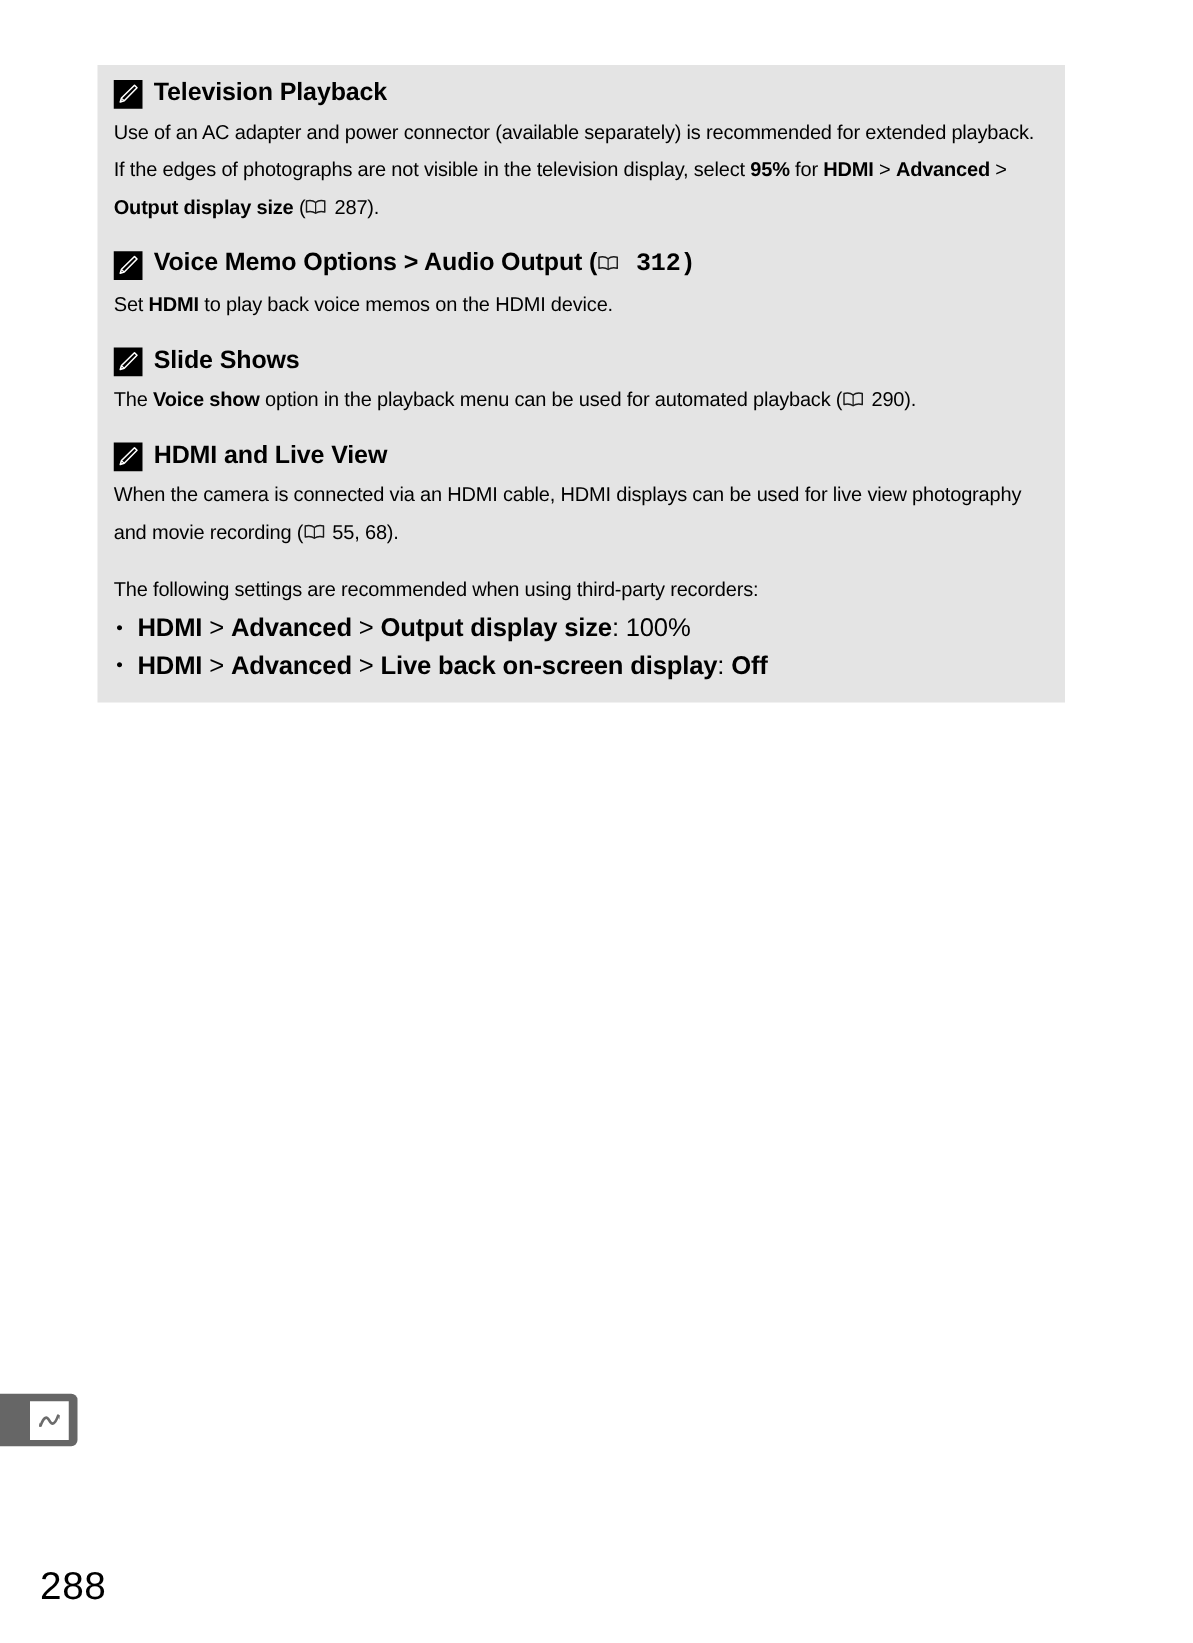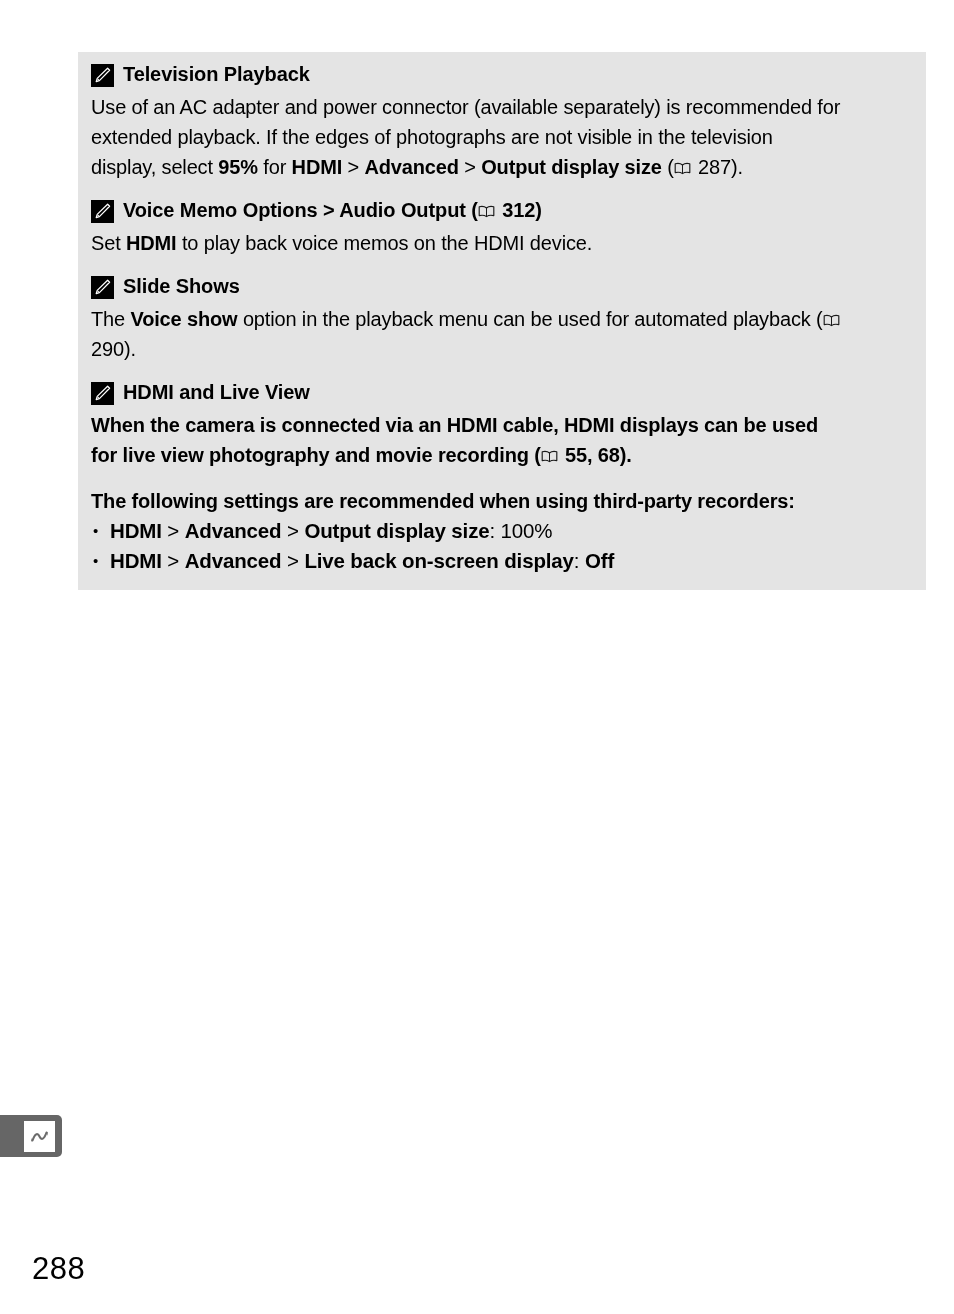--- a/index.html
+++ b/index.html
@@ -14,21 +14,21 @@
     font-family: "Liberation Sans", sans-serif;
     color: #000000;
     -webkit-font-smoothing: antialiased;
   }
 
   
   .note-panel {
     position: absolute;
     left: 78px;
     top: 52px;
-    width: 848px;
+    width: 774px;
     background: #e4e4e4;
     padding: 10px 0 14px 0;
     box-sizing: border-box;
   }
 
   .note-block {
     padding: 0 16px 0 13px;
     margin-bottom: 16px;
   }
   .note-block:last-child {
@@ -59,21 +59,21 @@
     position: absolute;
     left: 0;
     top: 0;
   }
   .note-head-text {
     white-space: nowrap;
   }
 
   
   .note-body {
-    font-size: 20px;
+    font-size: 16px;
     line-height: 30px;
     letter-spacing: -0.15px;
     max-width: 752px;
   }
 
   
   .book-ref {
     display: inline-block;
     width: 17px;
     height: 13px;
@@ -167,21 +167,21 @@
       <div class="note-head">
         <span class="pencil-icon">
           <svg width="23" height="23" viewBox="0 0 23 23" aria-hidden="true">
             <path d="M16.6 4.2 L18.6 6.2 L8.4 16.6 L5.2 17.6 L6.2 14.4 Z" fill="none" stroke="#ffffff" stroke-width="1.25" stroke-linejoin="round"></path>
             <path d="M6.6 14.9 L8.1 16.4" fill="none" stroke="#ffffff" stroke-width="1.05"></path>
           </svg>
         </span>
         <span class="note-head-text"><span style="font-weight: bold;">Voice Memo Options &gt; Audio Output (</span><span class="book-ref"><svg width="17" height="13" viewBox="0 0 17 13" aria-hidden="true">
               <path d="M8.5 3.0 C6.6 1.4, 3.3 1.3, 1.2 1.8 L1.2 10.6 C3.3 10.1, 6.6 10.2, 8.5 11.6 C10.4 10.2, 13.7 10.1, 15.8 10.6 L15.8 1.8 C13.7 1.3, 10.4 1.4, 8.5 3.0 Z" fill="none" stroke="#1a1a1a" stroke-width="1.15" stroke-linejoin="round"></path>
               <path d="M8.5 3.0 L8.5 11.6" fill="none" stroke="#1a1a1a" stroke-width="1.0"></path>
-            </svg></span><span style="font-weight: bold;"> 312)</span></span>
+            </svg></span><span style="font-weight: bold; font-family: Liberation Mono, monospace;"> 312)</span></span>
       </div>
       <div class="note-body"><span style="font-weight: normal;">Set </span><span style="font-weight: bold;">HDMI</span><span style="font-weight: normal;"> to play back voice memos on the HDMI device.</span></div>
     </div>
     <div class="note-block">
       <div class="note-head">
         <span class="pencil-icon">
           <svg width="23" height="23" viewBox="0 0 23 23" aria-hidden="true">
             <path d="M16.6 4.2 L18.6 6.2 L8.4 16.6 L5.2 17.6 L6.2 14.4 Z" fill="none" stroke="#ffffff" stroke-width="1.25" stroke-linejoin="round"></path>
             <path d="M6.6 14.9 L8.1 16.4" fill="none" stroke="#ffffff" stroke-width="1.05"></path>
           </svg>
@@ -196,27 +196,27 @@
     <div class="note-block">
       <div class="note-head">
         <span class="pencil-icon">
           <svg width="23" height="23" viewBox="0 0 23 23" aria-hidden="true">
             <path d="M16.6 4.2 L18.6 6.2 L8.4 16.6 L5.2 17.6 L6.2 14.4 Z" fill="none" stroke="#ffffff" stroke-width="1.25" stroke-linejoin="round"></path>
             <path d="M6.6 14.9 L8.1 16.4" fill="none" stroke="#ffffff" stroke-width="1.05"></path>
           </svg>
         </span>
         <span class="note-head-text">HDMI and Live View</span>
       </div>
-      <div class="note-body"><span style="font-weight: bold;">When the camera is connected via an HDMI cable, HDMI displays can be used for live view photography and movie recording (</span><span class="book-ref"><svg width="17" height="13" viewBox="0 0 17 13" aria-hidden="true">
+      <div class="note-body"><span style="font-weight: normal;">When the camera is connected via an HDMI cable, HDMI displays can be used for live view photography and movie recording (</span><span class="book-ref"><svg width="17" height="13" viewBox="0 0 17 13" aria-hidden="true">
             <path d="M8.5 3.0 C6.6 1.4, 3.3 1.3, 1.2 1.8 L1.2 10.6 C3.3 10.1, 6.6 10.2, 8.5 11.6 C10.4 10.2, 13.7 10.1, 15.8 10.6 L15.8 1.8 C13.7 1.3, 10.4 1.4, 8.5 3.0 Z" fill="none" stroke="#1a1a1a" stroke-width="1.15" stroke-linejoin="round"></path>
             <path d="M8.5 3.0 L8.5 11.6" fill="none" stroke="#1a1a1a" stroke-width="1.0"></path>
-          </svg></span><span style="font-weight: bold;"> 55, 68).</span></div>
-    </div>
-    <div class="note-block">
-      <div class="note-body"><span style="font-weight: bold;">The following settings are recommended when using third-party recorders:</span></div>
+          </svg></span><span style="font-weight: normal;"> 55, 68).</span></div>
+    </div>
+    <div class="note-block">
+      <div class="note-body"><span style="font-weight: normal;">The following settings are recommended when using third-party recorders:</span></div>
       <ul class="bullet-list">
         <li><span style="font-weight: bold;">HDMI</span><span class="sep"> &gt; </span><span style="font-weight: bold;">Advanced</span><span class="sep"> &gt; </span><span style="font-weight: bold;">Output display size</span><span class="sep">: </span><span style="font-weight: normal;">100%</span></li>
         <li><span style="font-weight: bold;">HDMI</span><span class="sep"> &gt; </span><span style="font-weight: bold;">Advanced</span><span class="sep"> &gt; </span><span style="font-weight: bold;">Live back on-screen display</span><span class="sep">: </span><span style="font-weight: bold;">Off</span></li>
       </ul>
     </div>
   </div>
 
 <div class="menu-tab">
   <div class="menu-tab-inner">
     <svg width="25" height="25" viewBox="0 0 25 25" aria-hidden="true">

